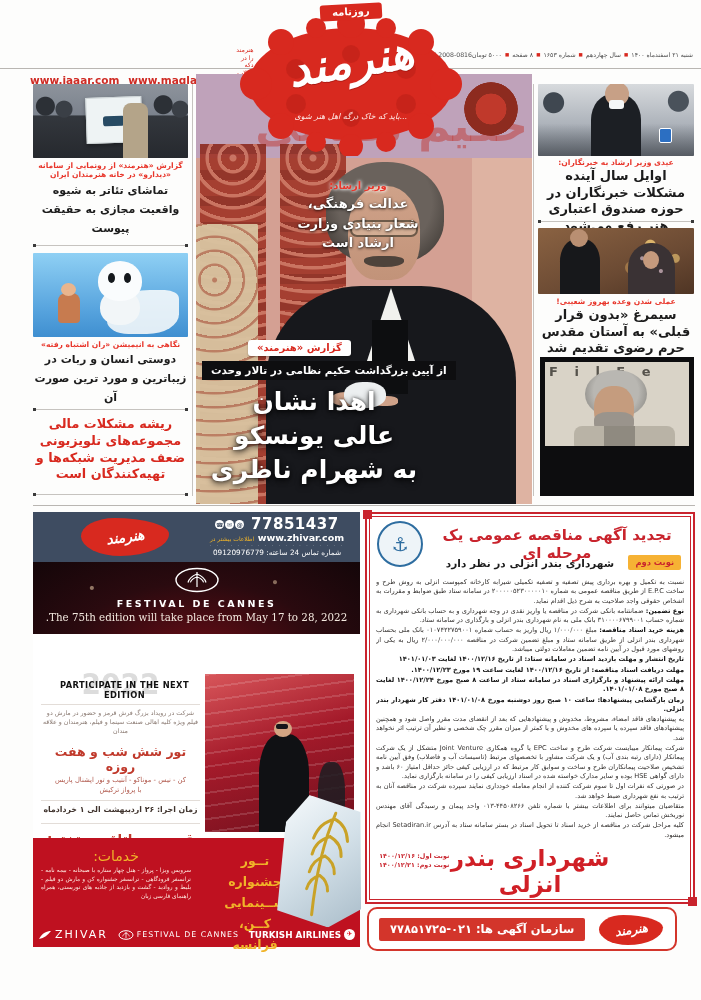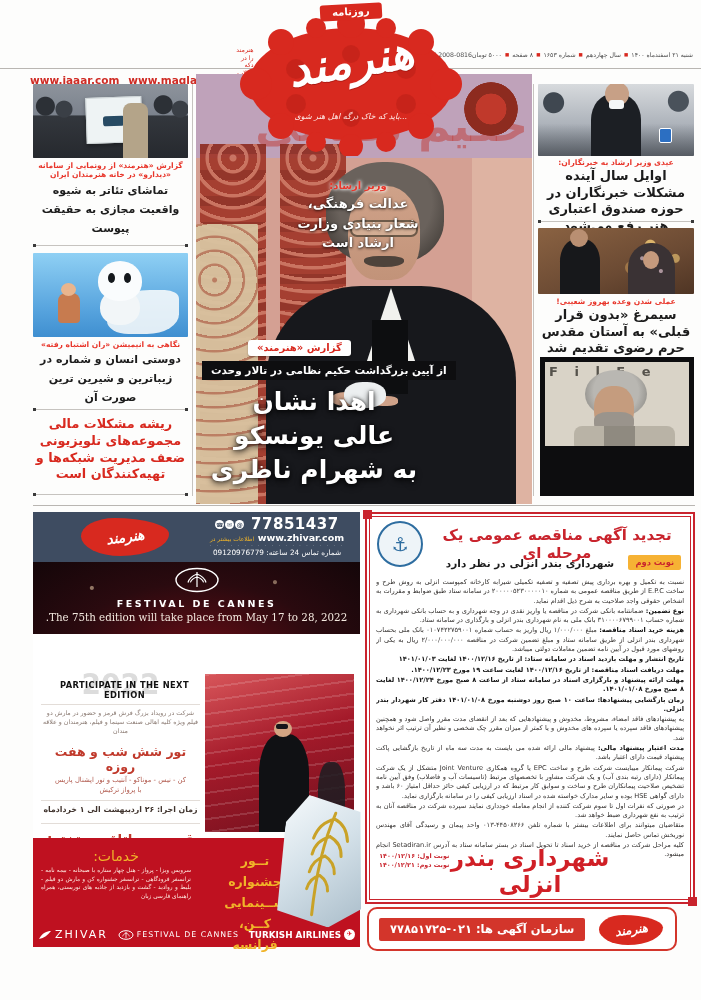--- a/index.html
+++ b/index.html
@@ -255,21 +255,21 @@
   <div class="kicker" style="left:33px; top:161px; width:155px;">گزارش «هنرمند» از رونمایی از سامانه «دیدارو» در خانه هنرمندان ایران</div>
   <div class="headline" style="left:33px; top:181px; width:155px;">تماشای تئاتر به شیوه واقعیت مجازی به حقیقت پیوست</div>
   <div class="hdiv" style="left:33px; top:245px; width:155px;"></div>
 
   <div class="photo ph-anim" style="left:33px; top:253px; width:155px; height:84px;">
     <div class="tear"></div>
     <div class="snow"></div>
     <div class="kid"></div>
   </div>
   <div class="kicker" style="left:33px; top:340px; width:155px;">نگاهی به انیمیشن «ران اشتباه رفته»</div>
-  <div class="headline" style="left:33px; top:350px; width:155px;">دوستی انسان و شماره در زیباترین و شیرین ترین صورت آن</div>
+  <div class="headline" style="left:33px; top:350px; width:155px;">دوستی انسان و ربات در زیباترین و مورد ترین صورت آن</div>
   <div class="hdiv" style="left:33px; top:409px; width:155px;"></div>
 
   <div class="red-item" style="left:33px; top:416px; width:155px;">ریشه مشکلات مالی مجموعه‌های تلویزیونی ضعف مدیریت شبکه‌ها و تهیه‌کنندگان است</div>
   <div class="hdiv" style="left:33px; top:494px; width:155px;"></div>
 
   <div class="abs center-stage">
     <div class="poster-band">
       <div class="wm">حکیم نظامی</div>
     </div>
     <div class="poster-medal"></div>
@@ -428,21 +428,20 @@
     <div class="tender-lead">شهرداری بندر انزلی در نظر دارد</div>
     <div class="tender-body">
         <p> <span>نسبت به تکمیل و بهره برداری پیش تصفیه و تصفیه تکمیلی شیرابه کارخانه کمپوست انزلی به روش طرح و ساخت E.P.C از طریق مناقصه عمومی به شماره ۲۰۰۰۰۰۵۲۳۰۰۰۰۰۱۰ در سامانه ستاد طبق ضوابط و مقررات به اشخاص حقوقی واجد صلاحیت به شرح ذیل اقدام نماید.</span></p>
         <p><b>نوع تضمین:</b> <span>ضمانتنامه بانکی شرکت در مناقصه یا واریز نقدی در وجه شهرداری و به حساب بانکی شهرداری به شماره حساب ۳۱۰۰۰۰۶۷۹۹۰۰۱ بانک ملی به نام شهرداری بندر انزلی و بارگذاری در سامانه ستاد.</span></p>
         <p><b>هزینه خرید اسناد مناقصه:</b> <span>مبلغ ۱/۰۰۰/۰۰۰ ریال واریز به حساب شماره ۰۱۰۷۴۲۲۷۵۹۰۰۱ بانک ملی بحساب شهرداری بندر انزلی از طریق سامانه ستاد و مبلغ تضمین شرکت در مناقصه ۲/۰۰۰/۰۰۰/۰۰۰ ریال به یکی از روشهای مورد قبول در آیین نامه تضمین معاملات دولتی میباشد.</span></p>
         <p class="t-strong"><b>تاریخ انتشار و مهلت بازدید اسناد در سامانه ستاد:</b> <span>از تاریخ ۱۴۰۰/۱۲/۱۶ لغایت ۱۴۰۱/۰۱/۰۳</span></p>
         <p class="t-strong"><b>مهلت دریافت اسناد مناقصه:</b> <span>از تاریخ ۱۴۰۰/۱۲/۱۶ لغایت ساعت ۱۹ مورخ ۱۴۰۰/۱۲/۲۳.</span></p>
         <p class="t-strong"><b>مهلت ارائه پیشنهاد و بارگزاری اسناد در سامانه ستاد</b> <span>از ساعت ۸ صبح مورخ ۱۴۰۰/۱۲/۲۴ لغایت ۸ صبح مورخ ۱۴۰۱/۰۱/۰۸.</span></p>
         <p class="t-strong"><b>زمان بازگشایی پیشنهادها:</b> <span>ساعت ۱۰ صبح روز دوشنبه مورخ ۱۴۰۱/۰۱/۰۸ دفتر کار شهردار بندر انزلی.</span></p>
         <p> <span>به پیشنهادهای فاقد امضاء، مشروط، مخدوش و پیشنهادهایی که بعد از انقضای مدت مقرر واصل شود و همچنین پیشنهادهای فاقد سپرده یا سپرده های مخدوش و یا کمتر از میزان مقرر چک شخصی و نظیر آن ترتیب اثر نخواهد شد.</span></p>
-        <p><b>مدت اعتبار پیشنهاد مالی:</b> <span>پیشنهاد مالی ارائه شده می بایست به مدت سه ماه از تاریخ بازگشایی پاکت پیشنهاد قیمت دارای اعتبار باشد.</span></p>
         <p> <span>شرکت پیمانکار میبایست شرکت طرح و ساخت EPC یا گروه همکاری Joint Venture متشکل از یک شرکت پیمانکار (دارای رتبه بندی آب) و یک شرکت مشاور با تخصصهای مرتبط (تاسیسات آب و فاضلاب) وفق آیین نامه تشخیص صلاحیت پیمانکاران طرح و ساخت و سوابق کار مرتبط که در ارزیابی کیفی حائز حداقل امتیاز ۶۰ باشد و دارای گواهی HSE بوده و سایر مدارک خواسته شده در اسناد ارزیابی کیفی را در سامانه بارگزاری نماید.</span></p>
         <p> <span>در صورتی که نفرات اول تا سوم شرکت کننده از انجام معامله خودداری نمایند سپرده شرکت در مناقصه آنان به ترتیب به نفع شهرداری ضبط خواهد شد.</span></p>
         <p> <span>متقاضیان میتوانند برای اطلاعات بیشتر با شماره تلفن ۴۴۵۰۸۲۶۶-۰۱۳ واحد پیمان و رسیدگی آقای مهندس نوربخش تماس حاصل نمایند.</span></p>
         <p> <span>کلیه مراحل شرکت در مناقصه از خرید اسناد تا تحویل اسناد در بستر سامانه ستاد به آدرس Setadiran.ir انجام میشود.</span></p>
       </div>
     <div class="tender-dates">
       <div>نوبت اول: ۱۴۰۰/۱۲/۱۶</div>
       <div>نوبت دوم: ۱۴۰۰/۱۲/۲۱</div>
     </div>
     <div class="tender-sign">شهرداری بندر انزلی</div>

